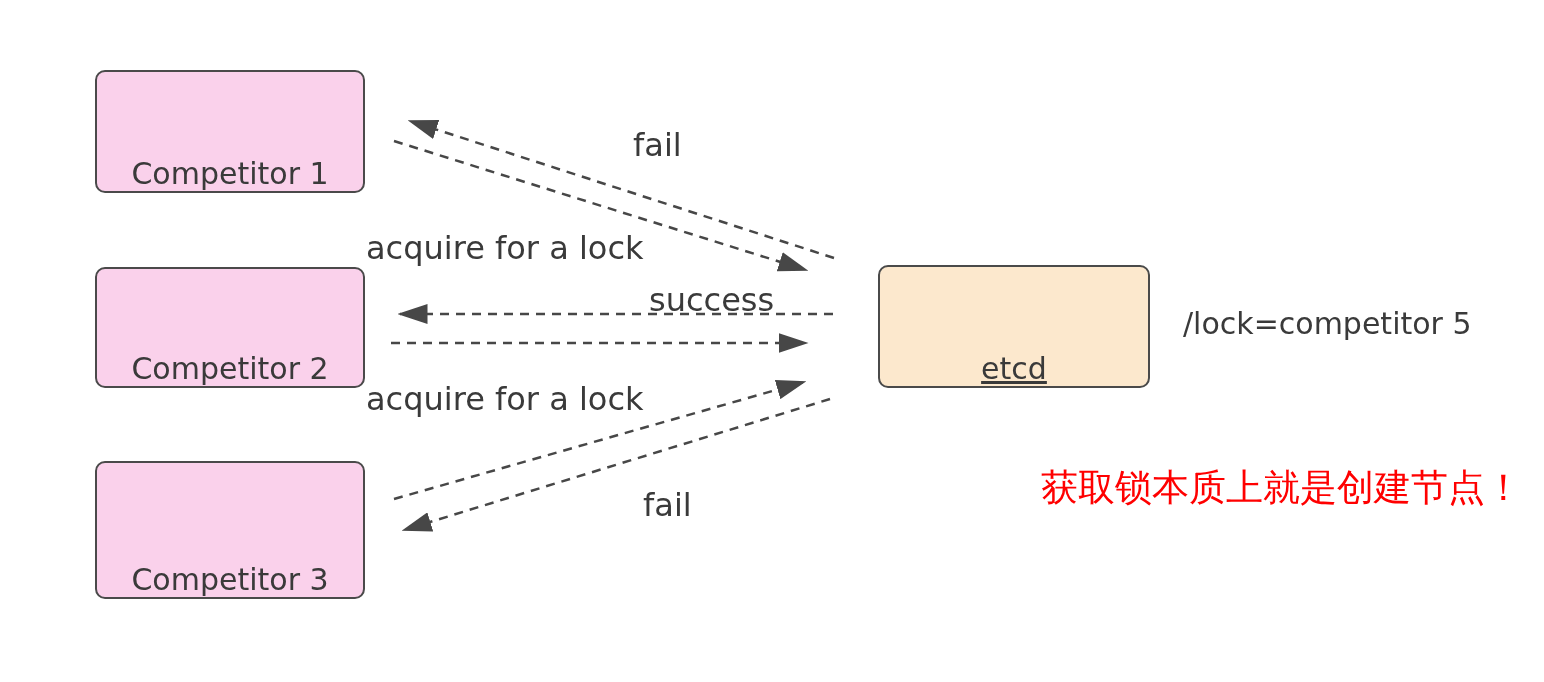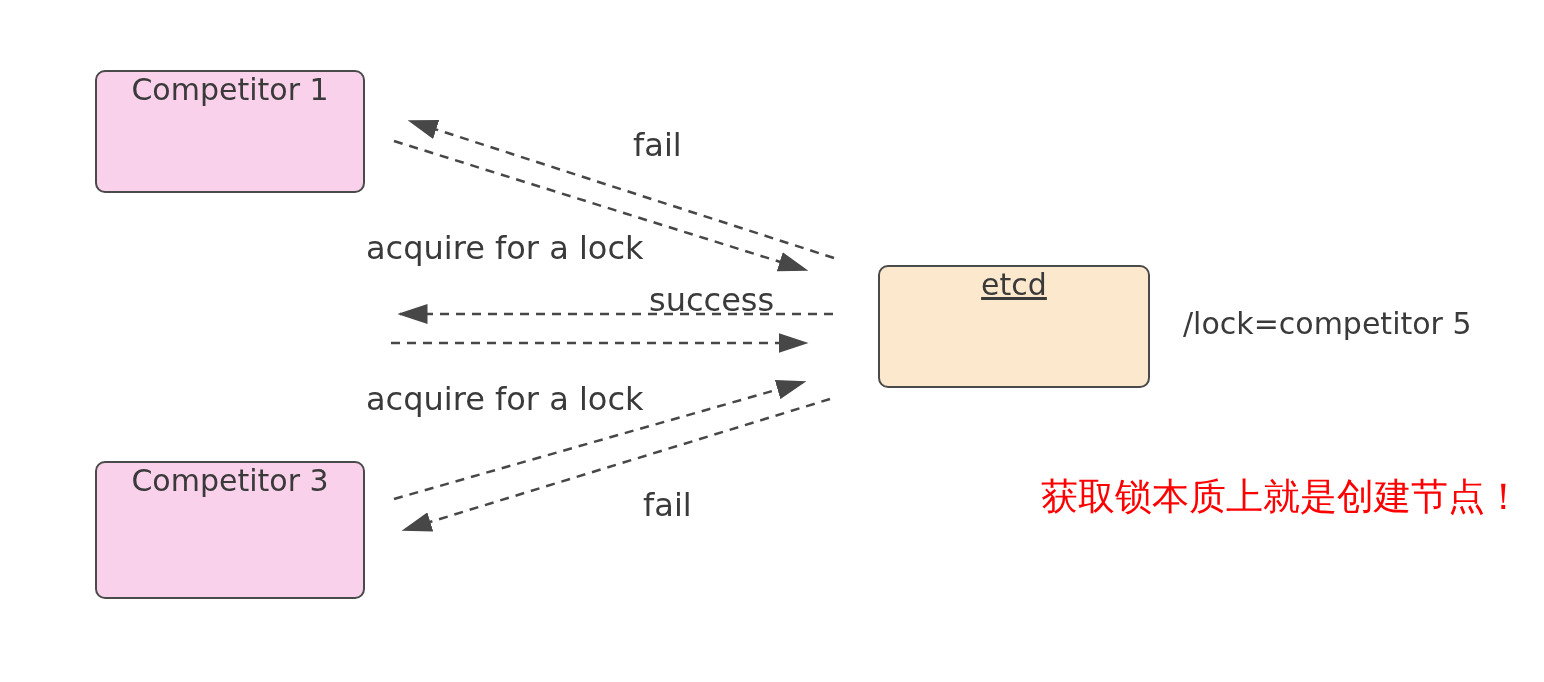--- a/index.html
+++ b/index.html
@@ -6,21 +6,21 @@
     --canvas-bg:#FFFFFF; --competitor-fill:#FAD1EB; --etcd-fill:#FCE8CD;
     --node-border:#4A4A4A; --arrow-stroke:#474747; --label-text:#3A3A3A; --note-red:#FF0000;
   }
   html,body{margin:0;padding:0;background:#fff;}
   .canvas{
     position:relative;width:1544px;height:682px;overflow:hidden;
     background:var(--canvas-bg);
     font-family:"DejaVu Sans","Liberation Sans",sans-serif;
   }
   .node{
-    position:absolute;display:flex;align-items:flex-start;justify-content:center;
+    position:absolute;display:flex;align-items:flex-end;justify-content:center;
     border:2.5px solid var(--node-border);border-radius:10px;
     font-size:30px;color:var(--label-text);box-sizing:border-box;
   }
   .node.pink{background:var(--competitor-fill);}
   .node.peach{background:var(--etcd-fill);text-decoration:underline;}
   .edge-label{
     position:absolute;font-size:32px;line-height:1.15;color:var(--label-text);white-space:nowrap;
   }
   .lock-value{
     position:absolute;font-size:30px;line-height:1.15;color:var(--label-text);white-space:nowrap;
@@ -51,20 +51,23 @@
     <path class="edge" d="M391,343 L806,343" marker-end="url(#ah)"></path>
 
     <path class="edge" d="M394,499 L804,382" marker-end="url(#ah)"></path>
     <path class="edge" d="M830,399 L404,530" marker-end="url(#ah)"></path>
   </svg>
 
   <div class="node pink" style="left:95px;top:70px;width:270px;height:123px;">
     <span>Competitor 1</span>
   </div>
 
+  <div class="node pink" style="left:95px;top:267px;width:270px;height:121px;">
+    <span>Competitor 2</span>
+  </div>
 
   <div class="node pink" style="left:95px;top:461px;width:270px;height:138px;">
     <span>Competitor 3</span>
   </div>
 
   <div class="node peach" style="left:878px;top:265px;width:272px;height:123px;">
     <span>etcd</span>
   </div>
 
   <div class="edge-label" style="left:633px;top:127px;">fail</div>
@@ -72,15 +75,15 @@
   <div class="edge-label" style="left:366px;top:230px;">acquire for a lock</div>
 
   <div class="edge-label" style="left:649px;top:282px;">success</div>
 
   <div class="edge-label" style="left:366px;top:381px;">acquire for a lock</div>
 
   <div class="edge-label" style="left:643px;top:487px;">fail</div>
 
   <div class="lock-value" style="left:1183px;top:307px;">/lock=competitor 5</div>
 
-  <div class="note" style="left:1041px;top:466px;margin-top:9px;">获取锁本质上就是创建节点！</div>
+  <div class="note" style="left:1041px;top:466px;">获取锁本质上就是创建节点！</div>
 
 </div>
 
 </body></html>

